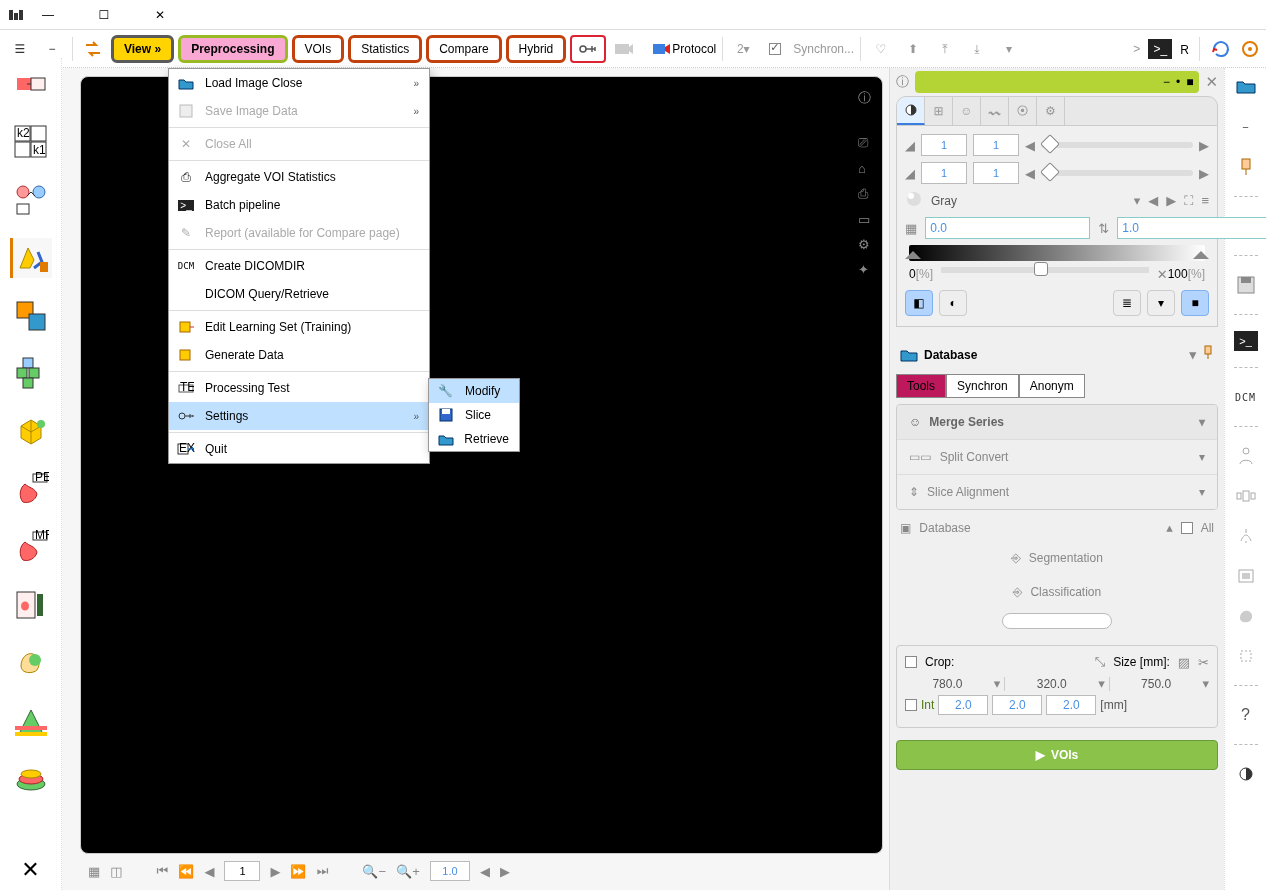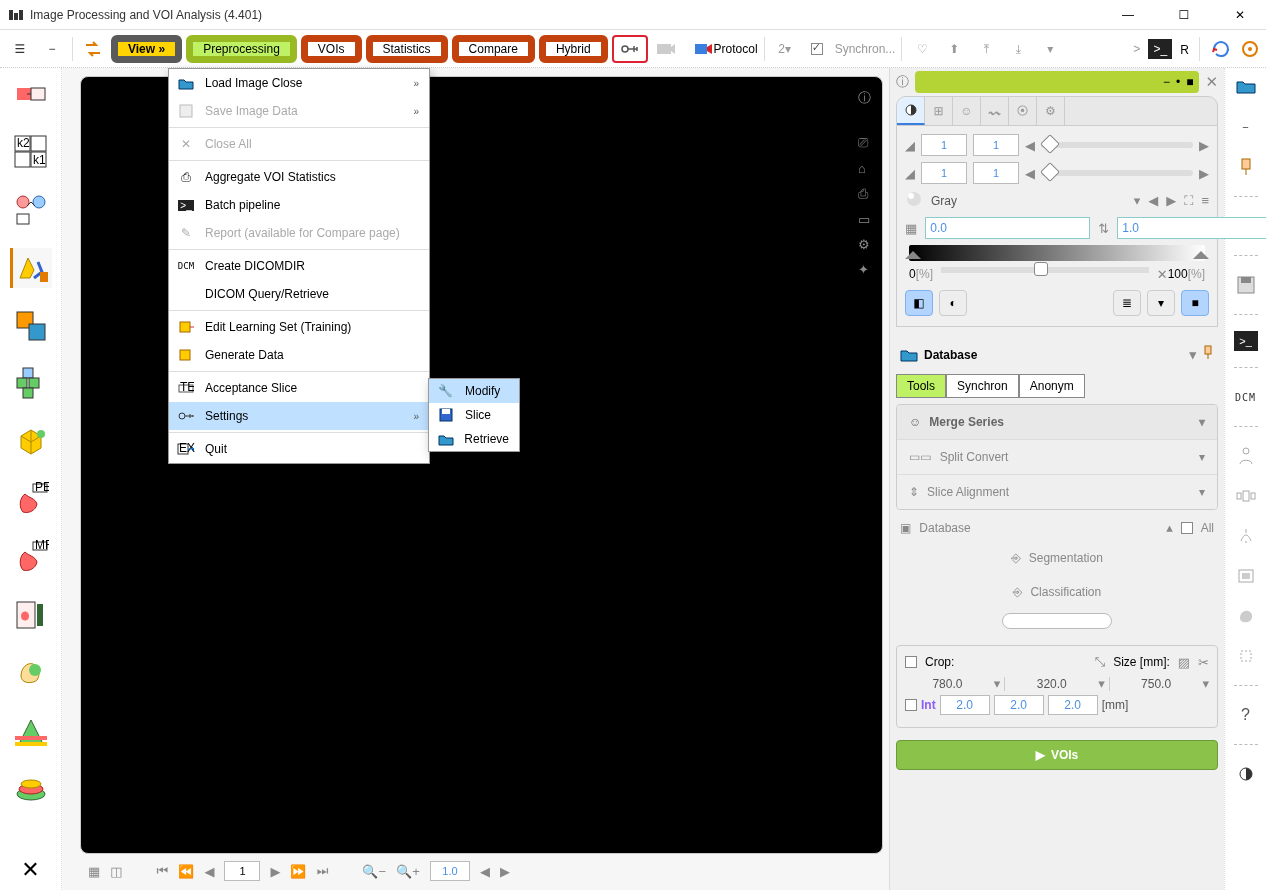--- a/index.html
+++ b/index.html
@@ -9,29 +9,29 @@
 .titlebar { height: 30px; display: flex; align-items: center; padding: 0 8px; border-bottom: 1px solid #ddd; background:#fff; }
 .titlebar .logo { width: 16px; height: 16px; margin-right: 6px; }
 .titlebar .title { flex: 1; font-size: 12px; color: #333;}
 .titlebar .winbtns { display:flex; gap: 20px; }
 .winbtn { width: 36px; height: 20px; display:flex; align-items:center; justify-content:center; cursor:default;}
 
 
 .toolbar { height: 38px; display:flex; align-items:center; padding: 0 6px; gap: 4px; border-bottom: 1px dotted #ccc; background:#fff;}
 .tb-icon { width: 28px; height: 28px; display:flex; align-items:center; justify-content:center; color:#333;}
 .tb-sep { width: 1px; height: 24px; background:#ddd; margin: 0 2px;}
-.tab-btn { height: 28px; padding: 0 10px; border: 7px solid #c2410c; border-radius: 6px; display:flex; align-items:center; background:#fff; font-size: 13px; cursor:pointer;}
+.tab-btn { height: 28px; padding: 0 10px; border: 3px solid #c2410c; border-radius: 6px; display:flex; align-items:center; background:#fff; font-size: 13px; cursor:pointer;}
 .tab-btn.yellow { background:#ffd400; border-color:#5a5a5a; font-weight: bold;}
-.tab-btn.green { background:#bef264; border-color:#9aba23; font-weight: normal;}
+.tab-btn.green { background:#f9a8d4; border-color:#9aba23; font-weight: bold;}
 .key-btn { height: 28px; width: 36px; border: 2px solid #d23; border-radius: 4px; display:flex; align-items:center; justify-content:center;}
 .proto-btn { display:flex; align-items:center; margin-left:10px;}
 .toolbar-right { margin-left:auto; display:flex; align-items:center; gap:8px;}
 
 
-.left-sidebar { position:absolute; left:0; top:68px; bottom:0; width:62px; background:#fff; border-right:1px dotted #ddd; display:flex; flex-direction:column; align-items:center; padding-top:6px; gap:18px;}
+.left-sidebar { position:absolute; left:0; top:58px; bottom:0; width:62px; background:#fff; border-right:1px dotted #ddd; display:flex; flex-direction:column; align-items:center; padding-top:6px; gap:18px;}
 .ls-item { width: 42px; height: 40px; display:flex; align-items:center; justify-content:center;}
 .ls-item svg { width: 36px; height: 36px;}
 
 
 .right-sidebar { position:absolute; right:0; top:68px; bottom:0; width:42px; background:#fff; border-left:1px dotted #ddd; display:flex; flex-direction:column; align-items:center; padding-top:6px; gap:14px;}
 .rs-item { width: 28px; height: 26px; display:flex; align-items:center; justify-content:center; font-size:11px; color:#444;}
 .rs-sep { width: 24px; border-top:1px dashed #bbb; margin: 2px 0;}
 .rs-term { background:#222; color:#fff; width:24px; height:20px; display:flex; align-items:center; justify-content:center; font-size:11px;}
 
 
@@ -63,21 +63,21 @@
 .pct-slider { flex:1; height:6px; background:#ddd; margin:0 8px; position:relative;}
 .pct-slider .thumb { position:absolute; left:45%; top:-5px; width:14px; height:14px; background:#fff; border:1px solid #888; border-radius:3px;}
 .btn-row { display:flex; gap:6px; margin:8px 0 2px 0; align-items:center;}
 .sq-btn { width:28px; height:26px; border:1px solid #ccc; border-radius:4px; background:#eee; display:flex; align-items:center; justify-content:center;}
 .sq-btn.blue { background:#b3d4fc; border-color:#7fb1f0;}
 
 .db-section { margin:14px 6px 4px 6px;}
 .db-header { display:flex; align-items:center; gap:6px; font-weight:bold; padding:4px;}
 .tabset { display:flex; margin:6px 0;}
 .tabset .tab { padding:4px 10px; border:1px solid #888; background:#fff; font-size:12px; cursor:pointer;}
-.tabset .tab.active { background:#bef264;text-align:center;}
+.tabset .tab.active { background:#be185d;text-align:center;}
 .tool-group { border:1px solid #ccc; margin:4px 0; border-radius:4px; overflow:hidden;}
 .tool-item { padding:10px 12px; display:flex; align-items:center; gap:8px; color:#888; border-bottom:1px solid #ddd; background:#efefef;}
 .tool-item.head { font-weight:bold; color:#666; background:#e8e8e8;}
 .tool-item:last-child { border-bottom:none;}
 .chev { margin-left:auto; color:#888;}
 
 .db-row { display:flex; align-items:center; gap:8px; padding:6px 4px; color:#888;}
 .seg-row, .class-row { display:flex; align-items:center; gap:8px; justify-content:center; padding:10px 0; color:#888;}
 .pill { height:16px; width:110px; border:1px solid #bbb; border-radius:8px; background:#fff;}
 
@@ -111,21 +111,20 @@
 </style>
 </head>
 <body>
 
 <div class="titlebar">
   <svg class="logo" viewBox="0 0 16 16">
       <rect x="1" y="3" width="4" height="10" fill="#333"></rect>
       <rect x="6" y="6" width="4" height="7" fill="#333"></rect>
       <rect x="11" y="3" width="4" height="10" fill="#333"></rect>
     </svg>
-  <div class="title">Image Processing and VOI Analysis (4.401)</div>
   <div class="winbtns">
     <div class="winbtn">—</div>
     <div class="winbtn">☐</div>
     <div class="winbtn">✕</div>
   </div>
 </div>
 
 <div class="toolbar">
   <div class="tb-icon">☰</div>
   <div class="tb-icon">−</div>
@@ -570,21 +569,21 @@
             <span class="small-ico">▾</span>
           </div>
         <div style="width:1px;height:14px;background:#ccc;"></div>
         <div class="dim-cell">
             <span class="dim-val">750.0</span>
             <span class="small-ico">▾</span>
           </div>
       </div>
       <div class="dim-row">
         <span class="cb"></span>
-        <span style="color:#8b5cf6;font-weight:bold;">Int</span>
+        <span style="color:#4d7c0f;">Int</span>
         <input class="dim-input" value="2.0" style="">
         <input class="dim-input" value="2.0" style="">
         <input class="dim-input" value="2.0" style="">
         <span style="color:#555;">[mm]</span>
       </div>
     </div>
 
     <div class="vois-btn">
       <span>▶</span>
         <span>VOIs</span>
@@ -659,21 +658,21 @@
     <span>Generate Data</span>
   </div>
   <div class="menu-sep"></div>
   <div class="menu-item">
     <span class="micon">
         <svg width="16" height="12">
           <rect x="1" y="3" width="14" height="7" fill="none" stroke="#555"></rect>
           <text x="2" y="9" font-size="6">TEST</text>
         </svg>
       </span>
-    <span>Acceptance Slice</span>
+    <span>Processing Test</span>
   </div>
   <div class="menu-item hover">
     <span class="micon">
         <svg width="16" height="10" viewBox="0 0 16 10">
           <circle cx="4" cy="5" r="3" fill="none" stroke="#333"></circle>
           <path d="M7 5h8M12 3v4M15 4v2" stroke="#333"></path>
         </svg>
       </span>
     <span>Settings</span>
       <span class="arrow">»</span>

